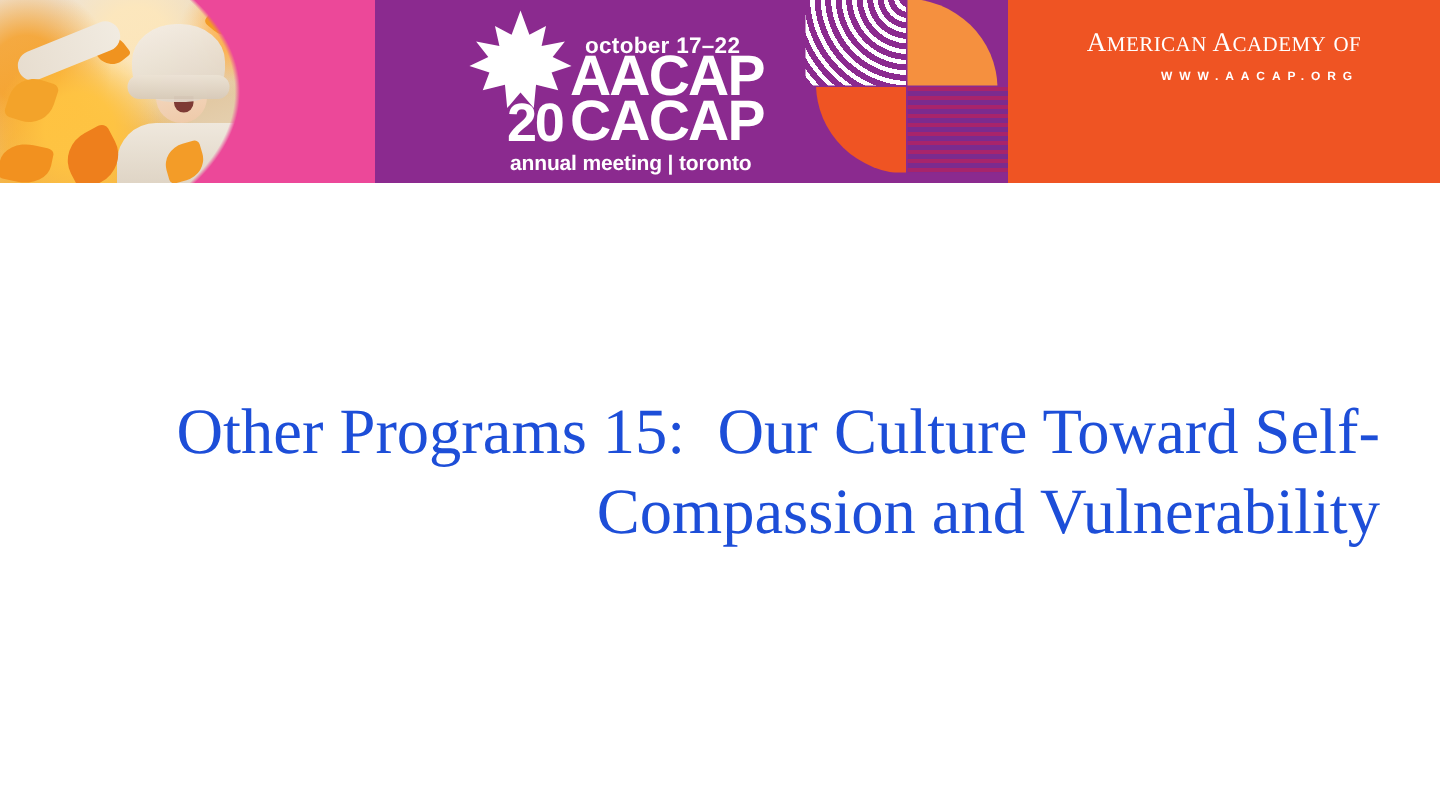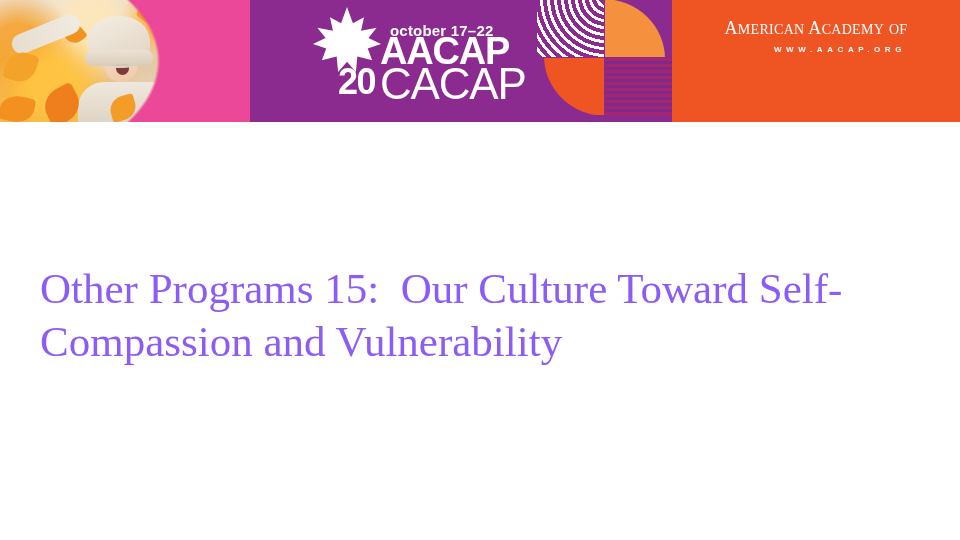--- a/index.html
+++ b/index.html
@@ -61,21 +61,21 @@
   
   .maple{position:absolute;left:310px;top:4px;width:74px;height:74px;}
 
   
   .conf{position:absolute;left:336px;top:8px;width:200px;height:108px;color:#ffffff;}
   .conf-date{position:absolute;left:54px;top:14px;font-size:15px;font-weight:700;letter-spacing:.2px;
     font-family:"Liberation Sans",sans-serif;}
   .conf-20{position:absolute;left:2px;top:26px;font-size:24px;font-weight:800;letter-spacing:-1.5px;line-height:1;}
   .conf-aacap{position:absolute;left:44px;top:24px;font-size:38px;font-weight:800;letter-spacing:-1.2px;line-height:1;}
   .conf-22{position:absolute;left:2px;top:56px;font-size:36px;font-weight:800;letter-spacing:-1.5px;line-height:1;}
-  .conf-cacap{position:absolute;left:44px;top:54px;font-size:44px;font-weight:400;letter-spacing:-1.2px;line-height:1;}
+  .conf-cacap{position:absolute;left:44px;top:54px;font-size:38px;font-weight:700;letter-spacing:-1.2px;line-height:1;}
   .conf-sub{position:absolute;left:4px;top:92px;font-size:14px;font-weight:700;letter-spacing:-.1px;}
 
   
   .pat{position:absolute;left:537px;top:0;width:135px;height:115px;}
   .pq{position:absolute;width:67px;height:57px;overflow:hidden;}
   .pq-tl{left:0;top:0;background:#8b2a8f;}
   .pq-tr{left:68px;top:0;background:#8b2a8f;}
   .pq-bl{left:0;top:58px;background:#8b2a8f;}
   .pq-br{left:68px;top:58px;background:#8b2a8f;}
   .arcs{position:absolute;right:-2px;top:-2px;width:74px;height:64px;
@@ -98,21 +98,21 @@
   .wm-amp{font-family:"Liberation Serif",serif;font-style:italic;font-size:20px;}
   .wm-url{margin-top:5px;font-family:"Liberation Sans",sans-serif;font-size:8px;font-weight:700;
     letter-spacing:4.6px;margin-left:48px;}
   .sc-big{font-size:18px;}
   .sc-sm{font-size:14px;}
 
   
   .title{
     position:absolute;left:40px;top:262px;width:880px;
     font-family:"Liberation Serif",serif;font-size:43px;line-height:53px;
-    color:#8b5cf6;text-align:left;white-space:pre-wrap;
+    color:#1d4ed8;text-align:right;white-space:pre-wrap;
   }
 </style>
 </head>
 <body>
 
 <div class="slide">
 
   <div class="banner">
 
     <div class="purple-field"></div>
@@ -141,20 +141,21 @@
       <path fill="#ffffff" d="M50 4 L58 26 L73 18 L69 36 L90 32 L79 46 L96 54 L78 60 L84 76 L64 71
         L62 92 L50 78 L38 92 L36 71 L16 76 L22 60 L4 54 L21 46 L10 32 L31 36 L27 18 L42 26 Z"></path>
     </svg>
 
     <div class="conf">
       <div class="conf-date">october 17–22</div>
       <div class="conf-20">20</div>
       <div class="conf-aacap">AACAP</div>
       <div class="conf-22">20</div>
       <div class="conf-cacap">CACAP</div>
+      <div class="conf-sub">annual meeting | toronto</div>
     </div>
 
     <div class="pat">
       <div class="pq pq-tl">
         <div class="arcs"></div>
       </div>
       <div class="pq pq-tr">
         <div class="qc-orange-light"></div>
       </div>
       <div class="pq pq-bl">

